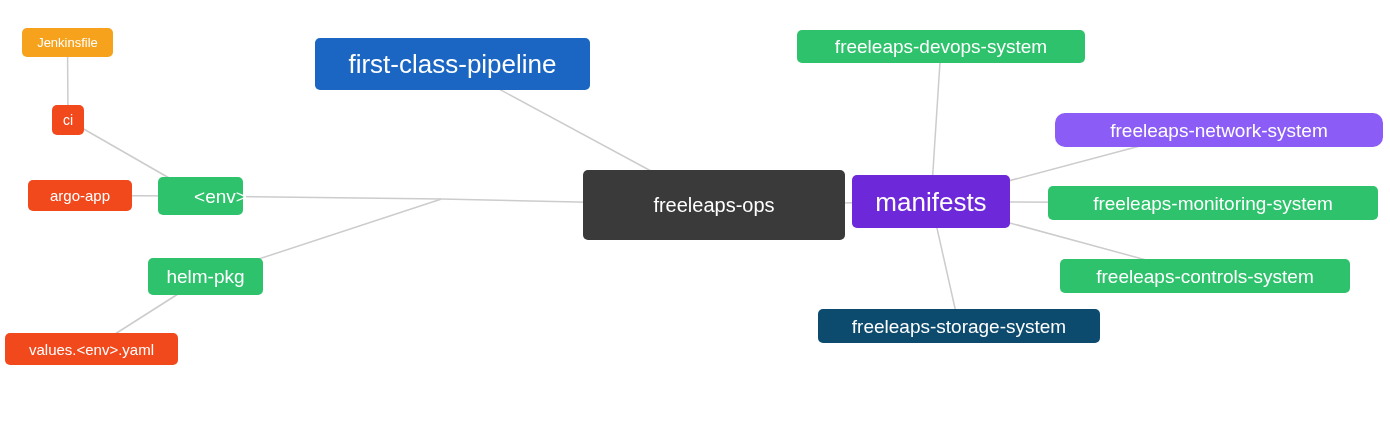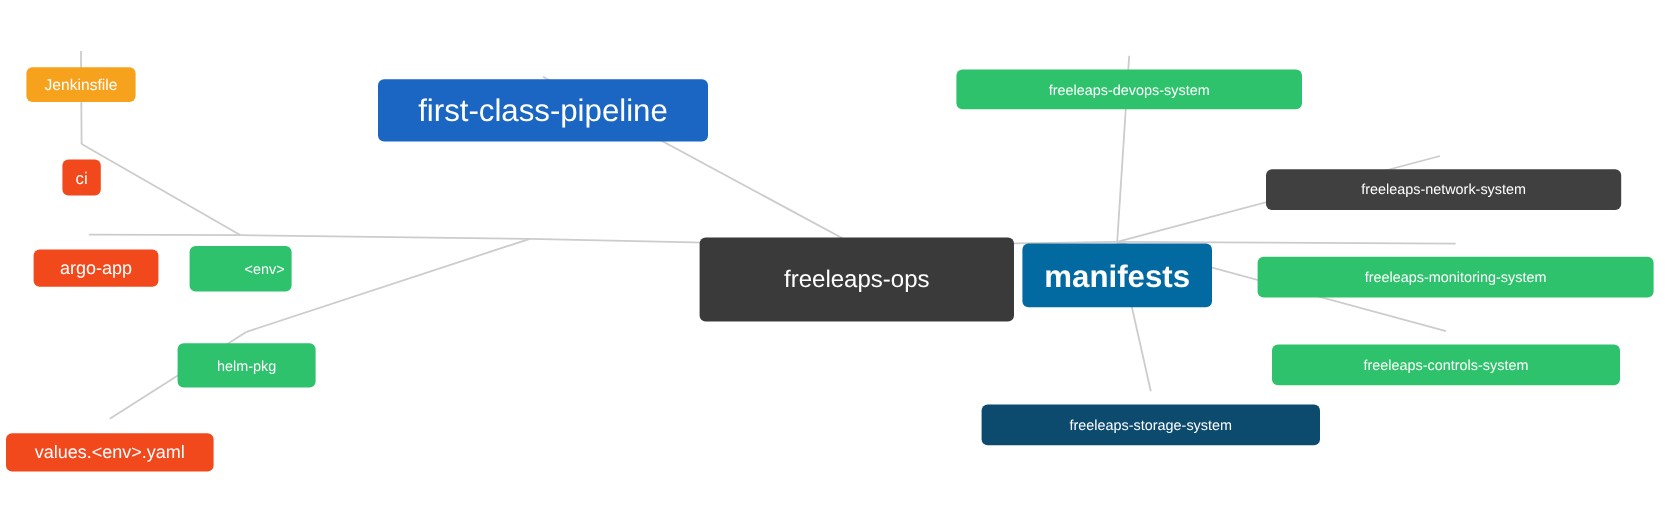--- a/index.html
+++ b/index.html
@@ -26,26 +26,25 @@
     z-index: 1;
     display: flex;
     align-items: center;
     justify-content: center;
     color: #ffffff;
     border-radius: 5px;
     white-space: nowrap;
     cursor: pointer;
     line-height: 1;
     box-sizing: border-box;
-    margin-top: 28px;
   }
   .fs-xl { font-size: 20px; }
   .fs-lg { font-size: 26px; }
   .fs-lg2 { font-size: 27px; }
-  .fs-md { font-size: 12px; }
+  .fs-md { font-size: 19px; }
   .fs-sm { font-size: 15px; }
   .fs-xs { font-size: 14px; }
   .fs-xxs { font-size: 13px; }
 </style>
 </head>
 <body>
 
 <div id="canvas">
 
   <svg id="edges">
@@ -71,25 +70,25 @@
 
   <div class="node fs-sm" style="left: 28px; top: 180px; width: 104px; height: 31px; background: rgb(242, 73, 28);">argo-app</div>
 
   <div class="node fs-md" style="left: 158px; top: 177px; width: 85px; height: 38px; background: rgb(45, 194, 107); padding-left: 40px;">&lt;env&gt;</div>
 
 
   <div class="node fs-lg" style="left: 315px; top: 38px; width: 275px; height: 52px; background: rgb(26, 102, 194);">first-class-pipeline</div>
 
   <div class="node fs-xl" style="left: 583px; top: 170px; width: 262px; height: 70px; background: rgb(58, 58, 58);">freeleaps-ops</div>
 
-  <div class="node fs-lg" style="left: 852px; top: 175px; width: 158px; height: 53px; background: #0369a1; font-weight: bold;">manifests</div>
+  <div class="node fs-lg" style="left: 852px; top: 175px; width: 158px; height: 53px; background: #6d28d9;">manifests</div>
 
   <div class="node fs-md" style="left: 797px; top: 30px; width: 288px; height: 33px; background: rgb(45, 194, 107);">freeleaps-devops-system</div>
 
-  <div class="node fs-md" style="left: 1055px; top: 113px; width: 296px; height: 34px; background: #404040;">freeleaps-network-system</div>
+  <div class="node fs-md" style="left: 1055px; top: 113px; width: 328px; height: 34px; background: #8b5cf6; border-radius: 10px;">freeleaps-network-system</div>
 
   <div class="node fs-md" style="left: 1048px; top: 186px; width: 330px; height: 34px; background: rgb(45, 194, 107); text-align: right;">freeleaps-monitoring-system</div>
 
   <div class="node fs-md" style="left: 1060px; top: 259px; width: 290px; height: 34px; background: rgb(45, 194, 107);">freeleaps-controls-system</div>
 
   <div class="node fs-md" style="left: 818px; top: 309px; width: 282px; height: 34px; background: #0c4a6e;">freeleaps-storage-system</div>
 
   <div class="node fs-md" style="left: 148px; top: 258px; width: 115px; height: 37px; background: rgb(45, 194, 107);">helm-pkg</div>
 
   <div class="node fs-sm" style="left: 5px; top: 333px; width: 173px; height: 32px; background: rgb(242, 73, 28);">values.&lt;env&gt;.yaml</div>

